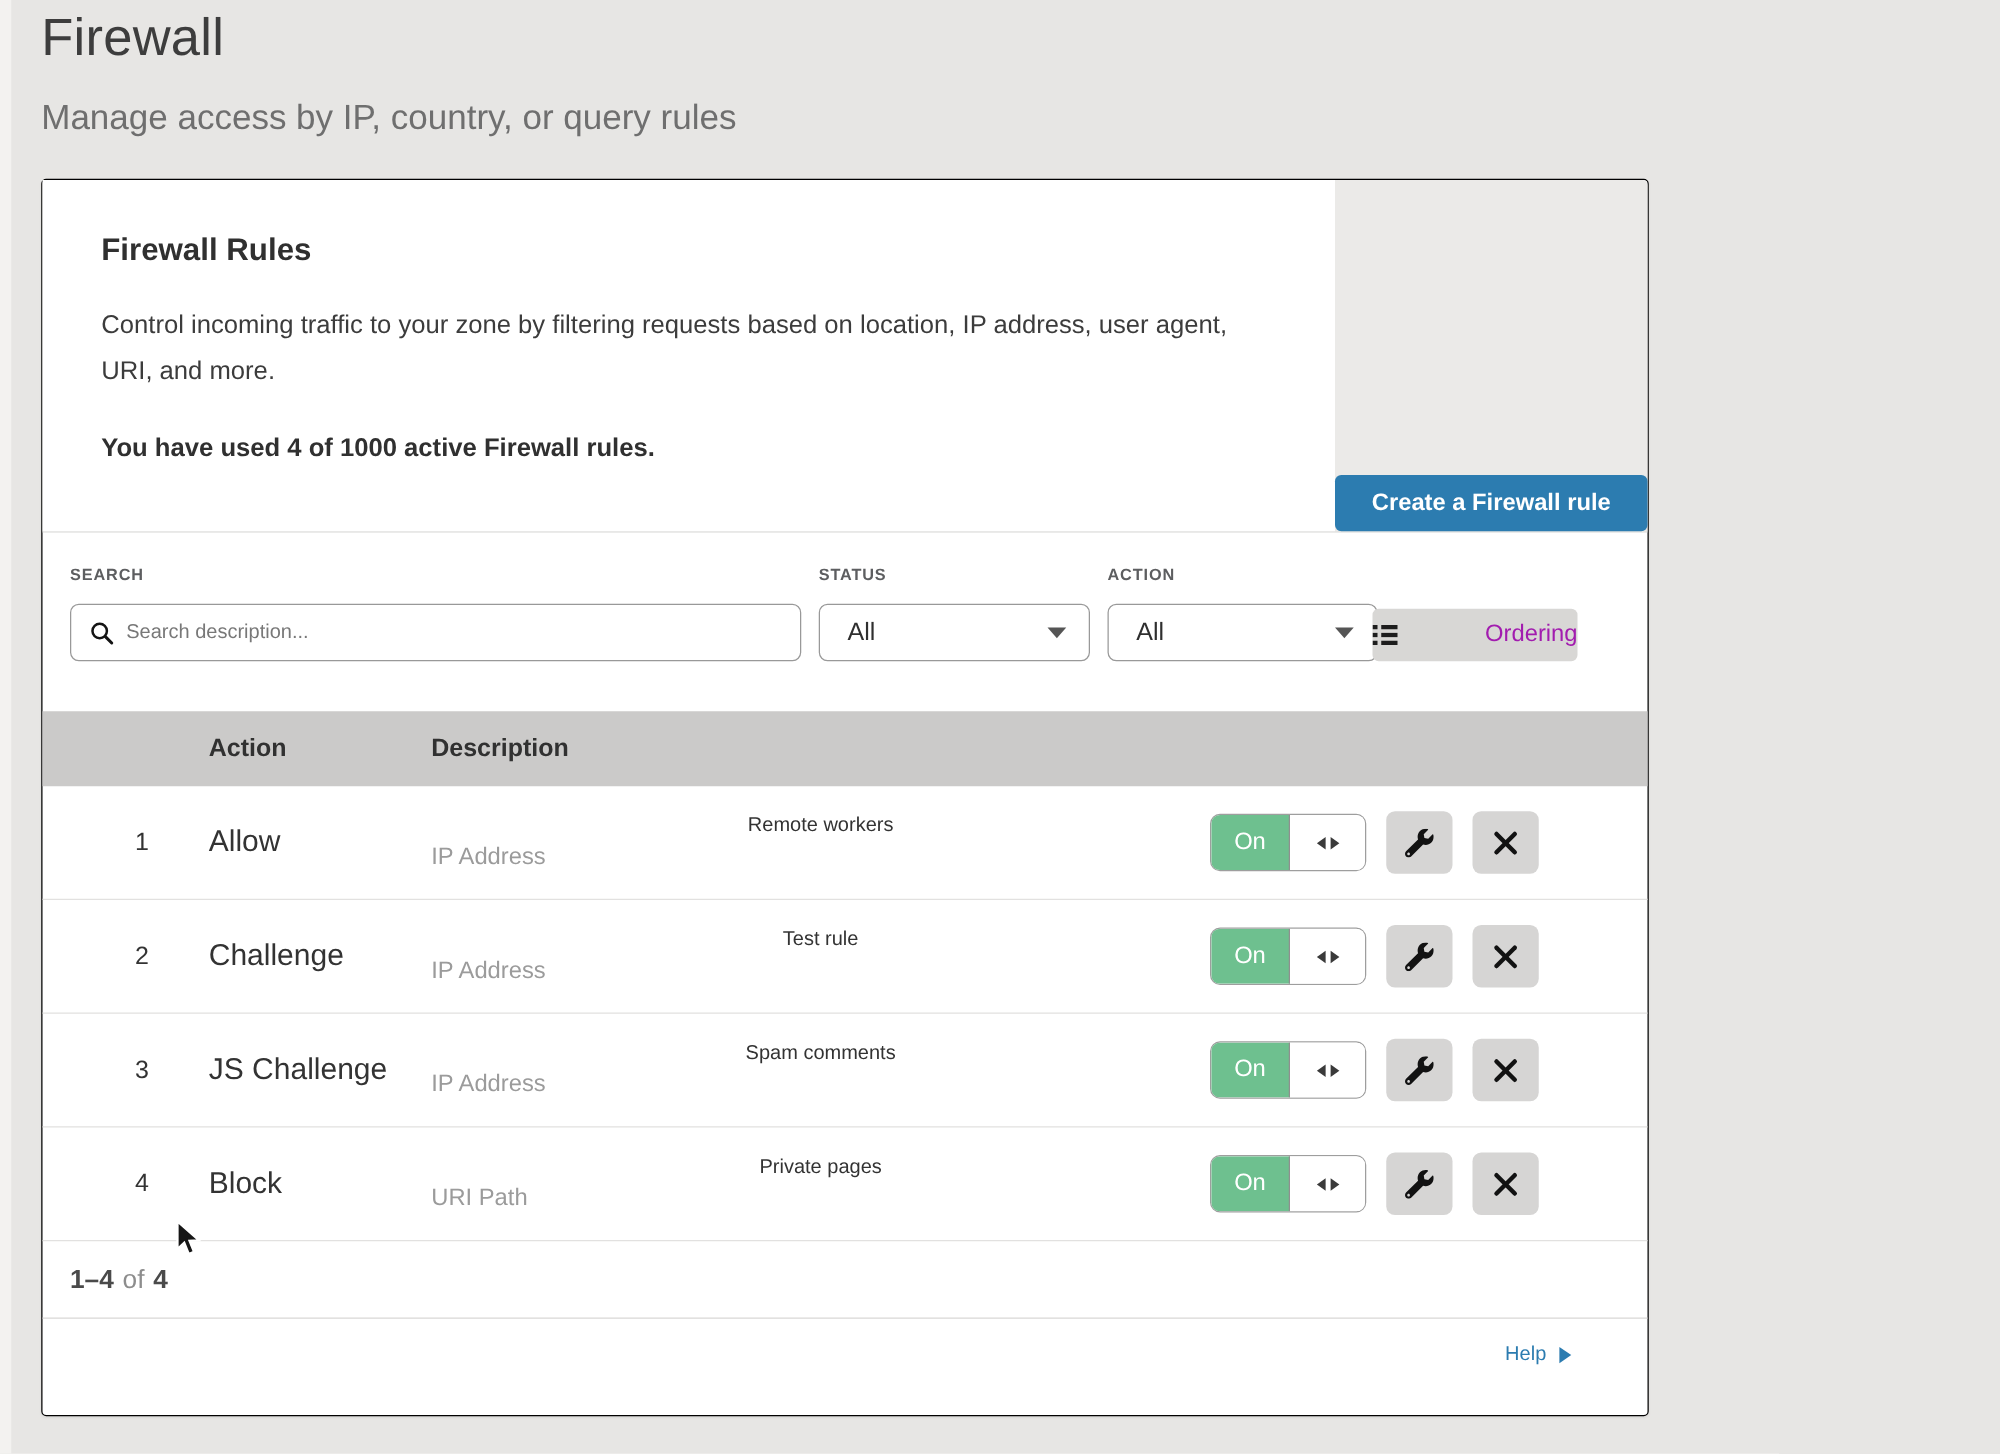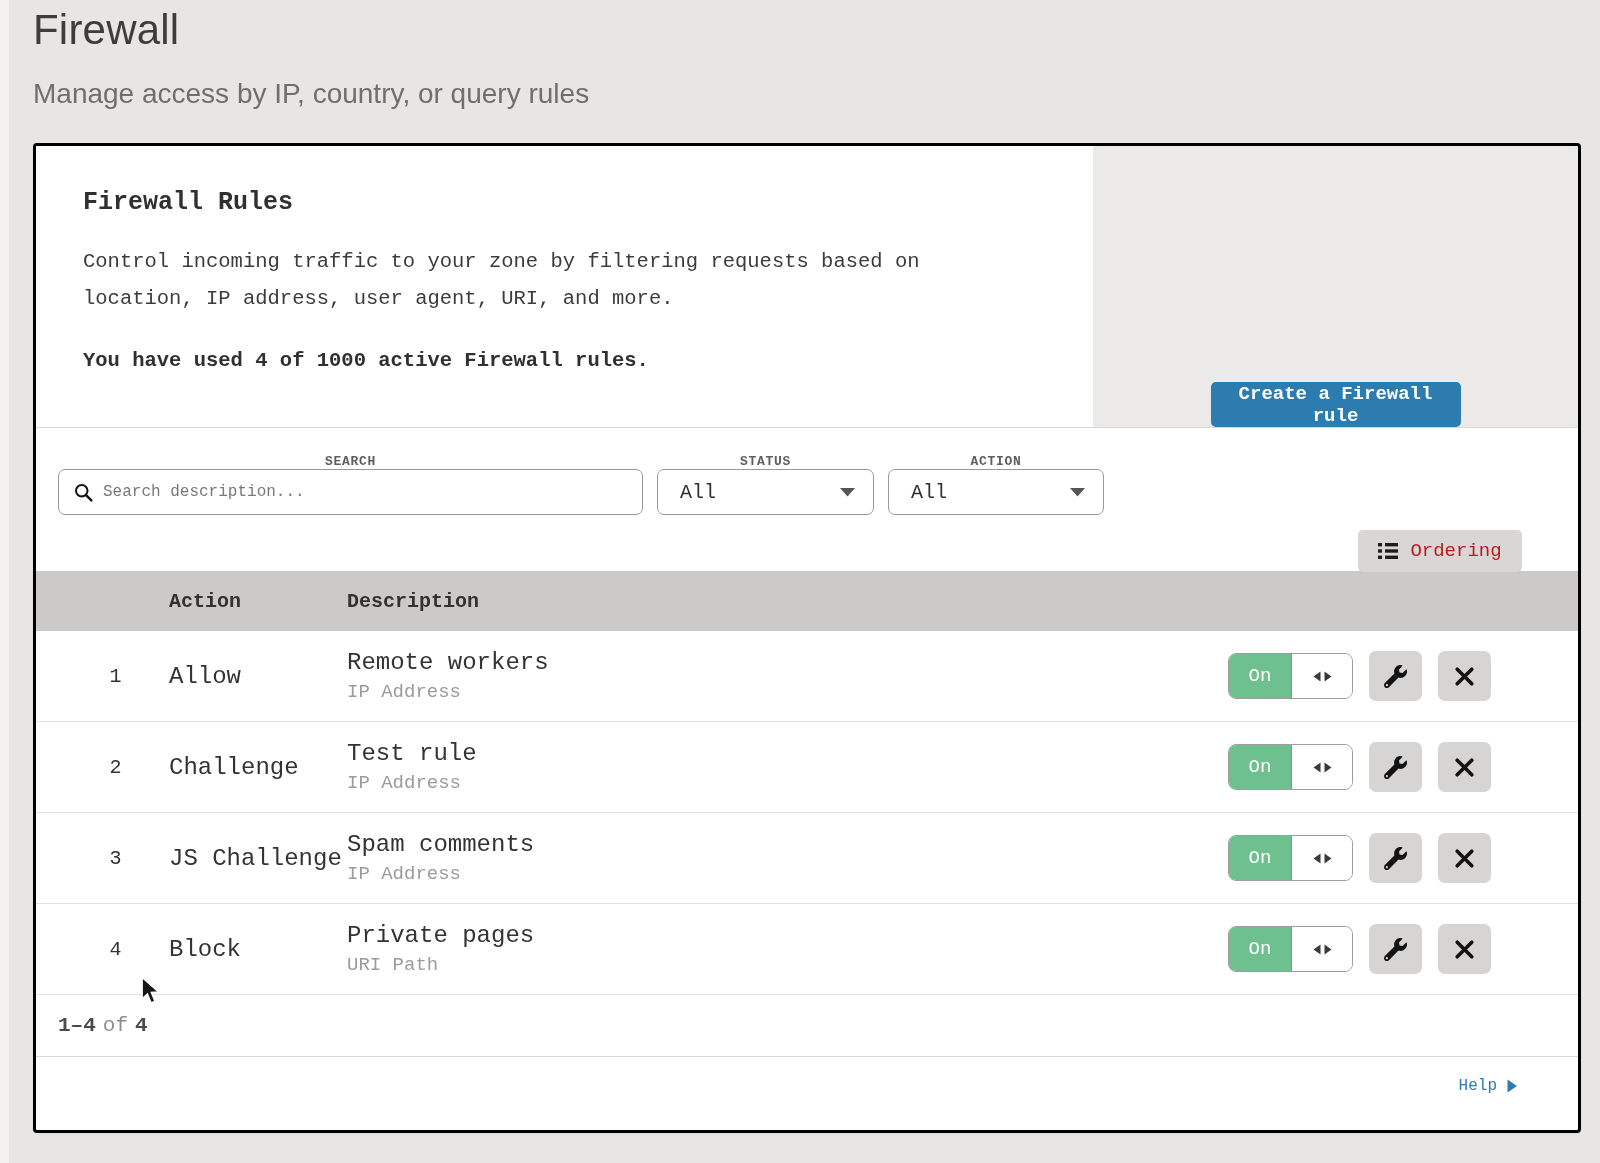--- a/index.html
+++ b/index.html
@@ -10,24 +10,23 @@
   }
   .edge-strip { position:absolute; left:0; top:0; width:9px; height:100%; background:#f3f2f0; }
 
   
   .page-head { padding:6px 0 0 33px; }
   .page-title { font-size:42px; font-weight:500; color:#3d3d3d; letter-spacing:.2px; }
   .page-subtitle { margin-top:24px; font-size:28px; font-weight:400; color:#6f6f6f; }
 
   
   .card {
-    position:absolute; left:33px; top:143px; width:1548px; height:990px;
-    background:#fff; border:3px solid #000000; border-radius:4px;
+    position:absolute; left:33px; top:143px; width:1286px; height:990px;
+    background:#fff; border:1px solid #000000; border-radius:4px;
     box-shadow:0 1px 2px rgba(0,0,0,.06);
-    font-family:Liberation Mono, monospace;
   }
 
   
   .intro { display:flex; height:282px; border-bottom:1px solid #d8d7d5; }
   .intro-left { width:1057px; padding:42px 50px 0 47px; background:#fff; }
   .intro-heading { font-size:25px; font-weight:700; color:#303030; }
   .intro-desc { margin-top:26px; font-size:20.5px; line-height:37px; color:#3c3c3c; max-width:950px; }
   .intro-usage { margin-top:32px; font-size:20.5px; font-weight:700; color:#303030; }
   .intro-right {
     flex:1; background:#ebeae8; display:flex; align-items:flex-end; justify-content:center;
@@ -35,51 +34,51 @@
   }
   .create-btn {
     width:250px; height:45px; border:none; border-radius:5px; cursor:pointer;
     background:#2c7cb0; color:#fff; font-size:19px; font-weight:600;
     font-family:inherit;
   }
 
   
   .filters { position:relative; height:143px; padding:26px 28px 0 22px; display:flex; }
   .filter-group { display:flex; flex-direction:column; margin-right:14px; }
-  .filter-label { font-size:13px; font-weight:700; letter-spacing:.7px; color:#5d5e60; margin-bottom:0;text-align:center; }
+  .filter-label { font-size:13px; font-weight:700; letter-spacing:.7px; color:#5d5e60; margin-bottom:16px; }
   .search-box {
     width:585px; height:46px; border:1px solid #999; border-radius:7px; background:#fff;
     display:flex; align-items:center; padding:0 14px;
   }
   .search-box input {
     border:none; outline:none; flex:1; font-size:16px; color:#c2410c; margin-left:9px;
     font-family:inherit; background:transparent;
   }
   .search-box input::placeholder { color:#787878; }
   .select-box {
     height:46px; border:1px solid #999; border-radius:7px; background:#fff;
     display:flex; align-items:center; padding:0 17px 0 22px; cursor:pointer;
   }
   .select-box .value { font-size:20px; color:#2f2f2f; flex:1; }
   .sel-status { width:217px; }
   .sel-action { width:216px; }
   .ordering-btn {
     position:absolute; top:61px; right:56px; width:164px; height:42px;
     background:#d8d7d5; border:none; border-radius:5px; cursor:pointer;
-    display:flex; align-items:center; justify-content:center; gap:11px;
-    font-size:19px; color:#b91c1c; font-family:inherit;margin-top:41px;
+    display:flex; align-items:center; justify-content:space-between; gap:11px;
+    font-size:19px; color:#a21caf; font-family:inherit;
   }
 
   
   .grid { display:grid; grid-template-columns:133px 178px 1fr auto; align-items:center; }
   .thead { height:60px; background:#cbcac9; font-size:20px; font-weight:700; color:#313131; }
   .row { min-height:91px; border-bottom:1px solid #e2e1e0; }
   .cell-num { text-align:center; padding-left:26px; font-size:20px; color:#333; }
   .cell-action { font-size:24px; color:#333; }
-  .desc-title { font-size:24px; color:#333; }
+  .desc-title { font-size:16px; color:#333;text-align:center; }
   .desc-sub { margin-top:5px; font-size:19px; color:#9b9b9b; }
   .controls { display:flex; align-items:center; gap:16px; padding-right:87px; }
 
   .toggle {
     width:125px; height:46px; border:1px solid #9e9e9e; border-radius:8px;
     display:flex; overflow:hidden; cursor:pointer; background:#fff;
   }
   .toggle-on {
     width:63px; background:#6ec08f; color:#fff; font-size:19px;
     display:flex; align-items:center; justify-content:center;

